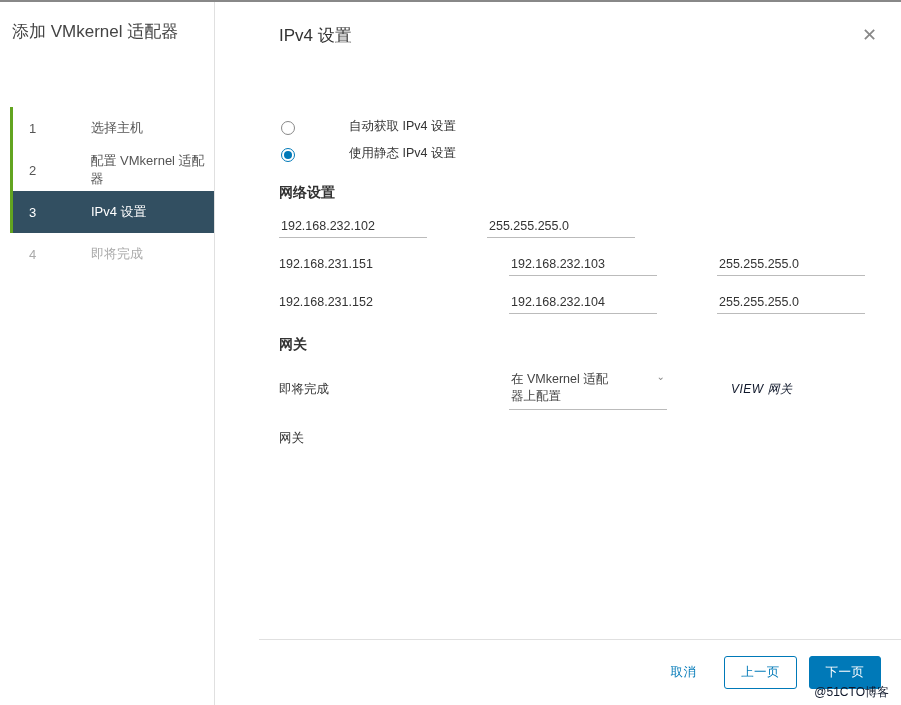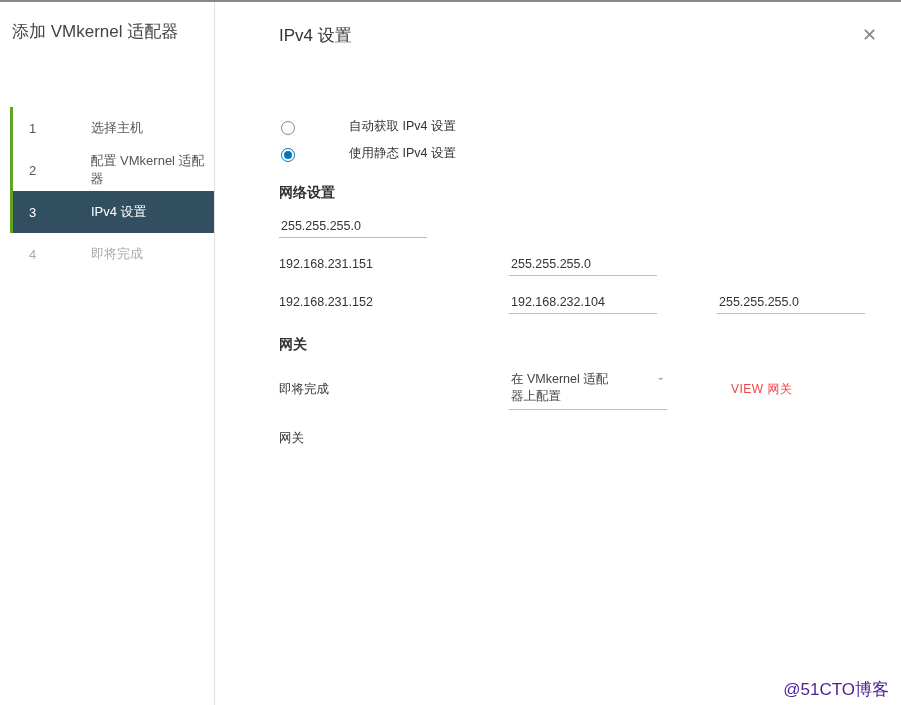--- a/index.html
+++ b/index.html
@@ -173,25 +173,26 @@
     justify-content: space-between;
     align-items: flex-start;
     cursor: pointer;
     margin-right: 16px;
   }
   .chev {
     font-size: 10px;
     color: #888;
   }
   .view-link {
-    color: #ef4444;
+    color: #0f172a;
     font-size: 12px;
     letter-spacing: 0.5px;
     cursor: pointer;
     margin-left: 4px;
+    font-style: italic;
   }
   
   .footer {
     border-top: 1px solid #e0e0e0;
     display: flex;
     justify-content: flex-end;
     align-items: center;
     padding: 16px 20px;
     gap: 12px;
   }
@@ -214,22 +215,22 @@
   }
   .btn-primary {
     border: 1px solid #0079b8;
     background: #0079b8;
     color: #fff;
   }
   .watermark {
     position: absolute;
     right: 12px;
     bottom: 4px;
-    font-size: 17px;
-    color: #4c1d95;
+    font-size: 12px;
+    color: #0f172a;
     pointer-events: none;
   }
 </style>
 </head>
 <body>
 
 <div class="container">
 
   <aside class="sidebar">
     <h1 class="sidebar-title">添加 VMkernel 适配器</h1>
@@ -267,24 +268,26 @@
         <span>自动获取 IPv4 设置</span>
       </div>
       <div class="radio-row">
         <span class="radio checked"></span>
         <span>使用静态 IPv4 设置</span>
       </div>
 
       <h3 class="section-heading">网络设置</h3>
 
       <div class="net-row">
+        <input class="field" value="192.168.232.102" style="">
         <input class="field" value="255.255.255.0" style="">
       </div>
       <div class="net-row">
         <div class="host-label">192.168.231.151</div>
+        <input class="field" value="192.168.232.103" style="">
         <input class="field" value="255.255.255.0" style="">
       </div>
       <div class="net-row">
         <div class="host-label">192.168.231.152</div>
         <input class="field" value="192.168.232.104" style="">
         <input class="field" value="255.255.255.0" style="">
       </div>
 
       <h3 class="section-heading">网关</h3>
 
@@ -296,17 +299,22 @@
         </div>
         <span class="view-link">VIEW 网关</span>
       </div>
 
       <div class="gw-row">
         <div class="gw-label">网关</div>
       </div>
 
     </div>
 
+    <div class="footer">
+      <button class="btn btn-link">取消</button>
+      <button class="btn btn-outline">上一页</button>
+      <button class="btn btn-primary">下一页</button>
+    </div>
 
     <div class="watermark">@51CTO博客</div>
   </section>
 
 </div>
 
 </body></html>

